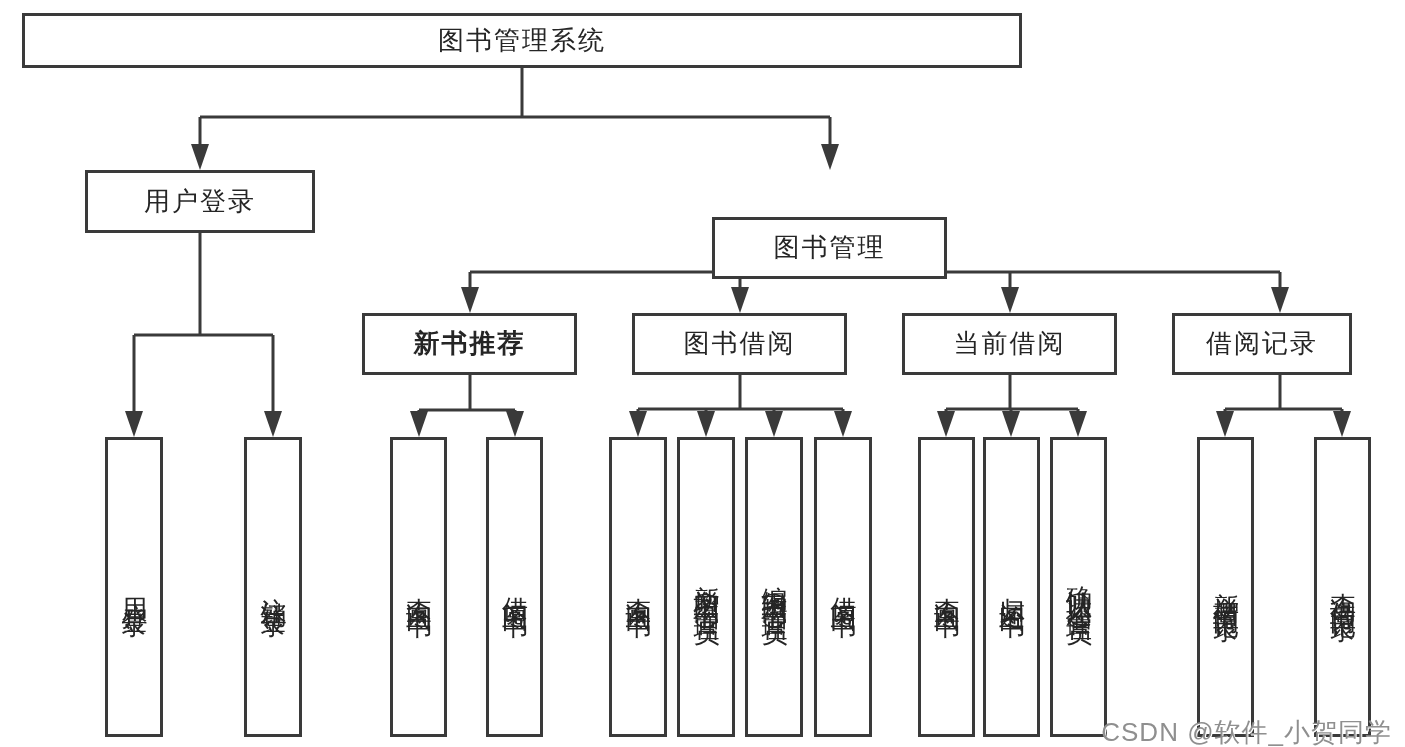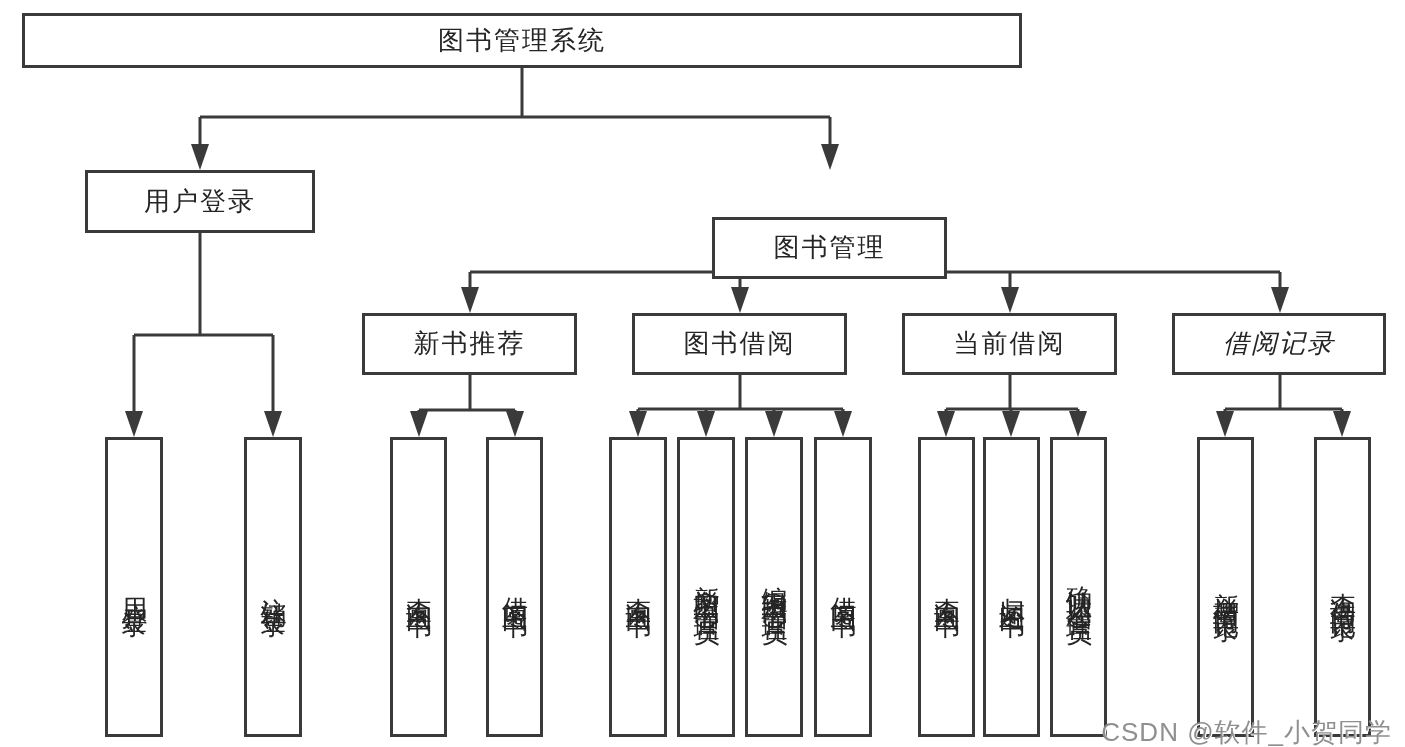--- a/index.html
+++ b/index.html
@@ -80,24 +80,24 @@
       <polygon points="1216,411 1234,411 1225,437"></polygon>
       <polygon points="1333,411 1351,411 1342,437"></polygon>
     </g>
   </svg>
 
   <div class="box" style="left:22px; top:13px; width:1000px; height:55px;">图书管理系统</div>
 
   <div class="box" style="left:85px; top:170px; width:230px; height:63px;">用户登录</div>
   <div class="box" style="left:712px; top:170px; width:235px; height:62px;margin-top:47px;">图书管理</div>
 
-  <div class="box" style="left:362px; top:313px; width:215px; height:62px;">新书推荐</div>
+  <div class="box" style="left:362px; top:313px; width:215px; height:62px;font-weight:bold;">新书推荐</div>
   <div class="box" style="left:902px; top:313px; width:215px; height:62px;">当前借阅</div>
   <div class="box" style="left:632px; top:313px; width:215px; height:62px;">图书借阅</div>
-  <div class="box" style="left:1172px; top:313px; width:214px; height:62px;font-style:italic;">借阅记录</div>
+  <div class="box" style="left:1172px; top:313px; width:180px; height:62px;">借阅记录</div>
 
   <div class="box vbox" style="left:105px; top:437px; width:58px; height:300px;">用户登录</div>
   <div class="box vbox" style="left:244px; top:437px; width:58px; height:300px;">注销登录</div>
 
   <div class="box vbox" style="left:390px; top:437px; width:57px; height:300px;">查询图书</div>
   <div class="box vbox" style="left:486px; top:437px; width:57px; height:300px;">借阅图书</div>
 
   <div class="box vbox" style="left:609px; top:437px; width:58px; height:300px;">查询图书</div>
   <div class="box vbox" style="left:677px; top:437px; width:58px; height:300px;">新增图书（管理员）</div>
   <div class="box vbox" style="left:745px; top:437px; width:58px; height:300px;">编辑图书（管理员）</div>

